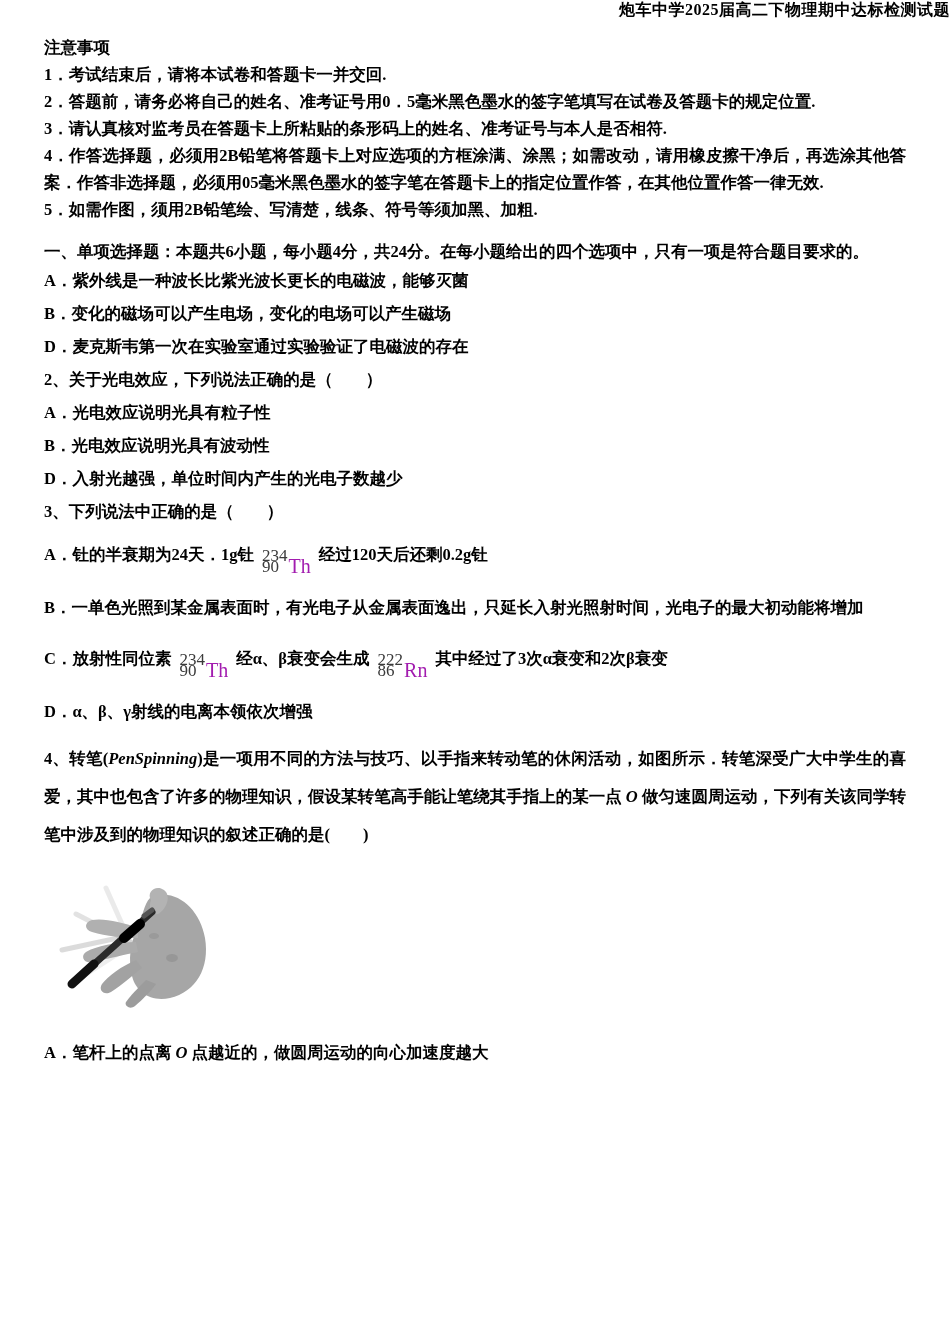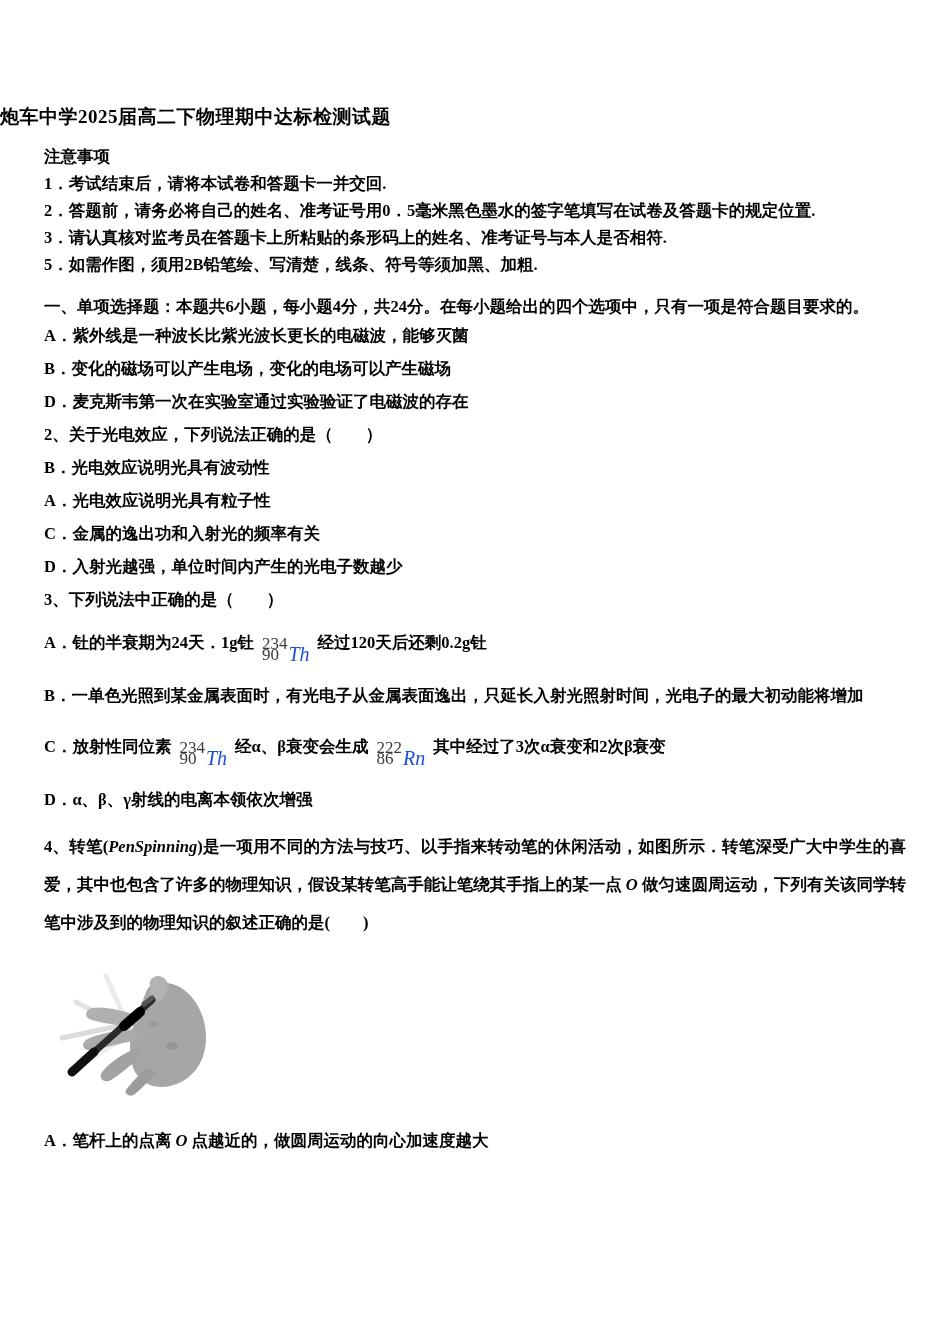--- a/index.html
+++ b/index.html
@@ -7,23 +7,22 @@
     position: relative;
     width: 950px;
     height: 1344px;
     background: #ffffff;
     color: #000;
     font-family: "Liberation Serif", "DejaVu Serif", serif;
     font-weight: 700;
     overflow: hidden;
   }
   .title {
-    padding-top: 104px;
-    text-align: left;
-    font-size: 19px;
+    text-align: right;
+    font-size: 16px;
     letter-spacing: 0.5px;
   }
   .content {
     margin: 14px 44px 0 44px;
     font-size: 16.5px;
   }
   .notice-heading { line-height: 26px; }
   .notice { line-height: 27px; text-align: justify; }
   .sec-heading { margin-top: 17px; line-height: 24px; }
   .stem { line-height: 33px; }
@@ -46,57 +45,56 @@
     font-size: 17px;
     line-height: 11px;
     color: #3a3a3a;
     margin-right: 1px;
     transform: translateY(-3px);
     margin-top: 16px;
   }
   .nuclide .sym {
     font-size: 20px;
     line-height: 18px;
-    color: #1d4ed8;
-    font-style: italic;
+    color: #a21caf;
   }
   .figure {
     margin: 26px 0 0 10px;
     width: 156px;
     height: 128px;
   }
   .figure svg { display: block; }
   .last-option { margin-top: 28px; line-height: 33px; }
 </style>
 </head>
 <body>
 
 <div class="page">
   <div class="title">炮车中学2025届高二下物理期中达标检测试题</div>
 
   <div class="content">
     <div class="notice-heading">注意事项</div>
     <div class="notice">1．考试结束后，请将本试卷和答题卡一并交回.</div>
     <div class="notice">2．答题前，请务必将自己的姓名、准考证号用0．5毫米黑色墨水的签字笔填写在试卷及答题卡的规定位置.</div>
     <div class="notice">3．请认真核对监考员在答题卡上所粘贴的条形码上的姓名、准考证号与本人是否相符.</div>
+    <div class="notice">4．作答选择题，必须用2B铅笔将答题卡上对应选项的方框涂满、涂黑；如需改动，请用橡皮擦干净后，再选涂其他答案．作答非选择题，必须用05毫米黑色墨水的签字笔在答题卡上的指定位置作答，在其他位置作答一律无效.</div>
     <div class="notice">5．如需作图，须用2B铅笔绘、写清楚，线条、符号等须加黑、加粗.</div>
 
     <div class="sec-heading">一、单项选择题：本题共6小题，每小题4分，共24分。在每小题给出的四个选项中，只有一项是符合题目要求的。</div>
 
     <div class="q-block">
       <div class="option">A．紫外线是一种波长比紫光波长更长的电磁波，能够灭菌</div>
       <div class="option">B．变化的磁场可以产生电场，变化的电场可以产生磁场</div>
       <div class="option">D．麦克斯韦第一次在实验室通过实验验证了电磁波的存在</div>
     </div>
 
     <div class="q-block">
       <div class="stem">2、关于光电效应，下列说法正确的是（　　）</div>
+      <div class="option">A．光电效应说明光具有粒子性</div>
       <div class="option">B．光电效应说明光具有波动性</div>
-      <div class="option">A．光电效应说明光具有粒子性</div>
-      <div class="option">C．金属的逸出功和入射光的频率有关</div>
       <div class="option">D．入射光越强，单位时间内产生的光电子数越少</div>
     </div>
 
     <div class="q-block">
       <div class="stem">3、下列说法中正确的是（　　）</div>
 
       <div class="option tall">
         <span>A．钍的半衰期为24天．1g钍</span><span class="nuclide">
             <span class="nums">
               <span>234</span>

